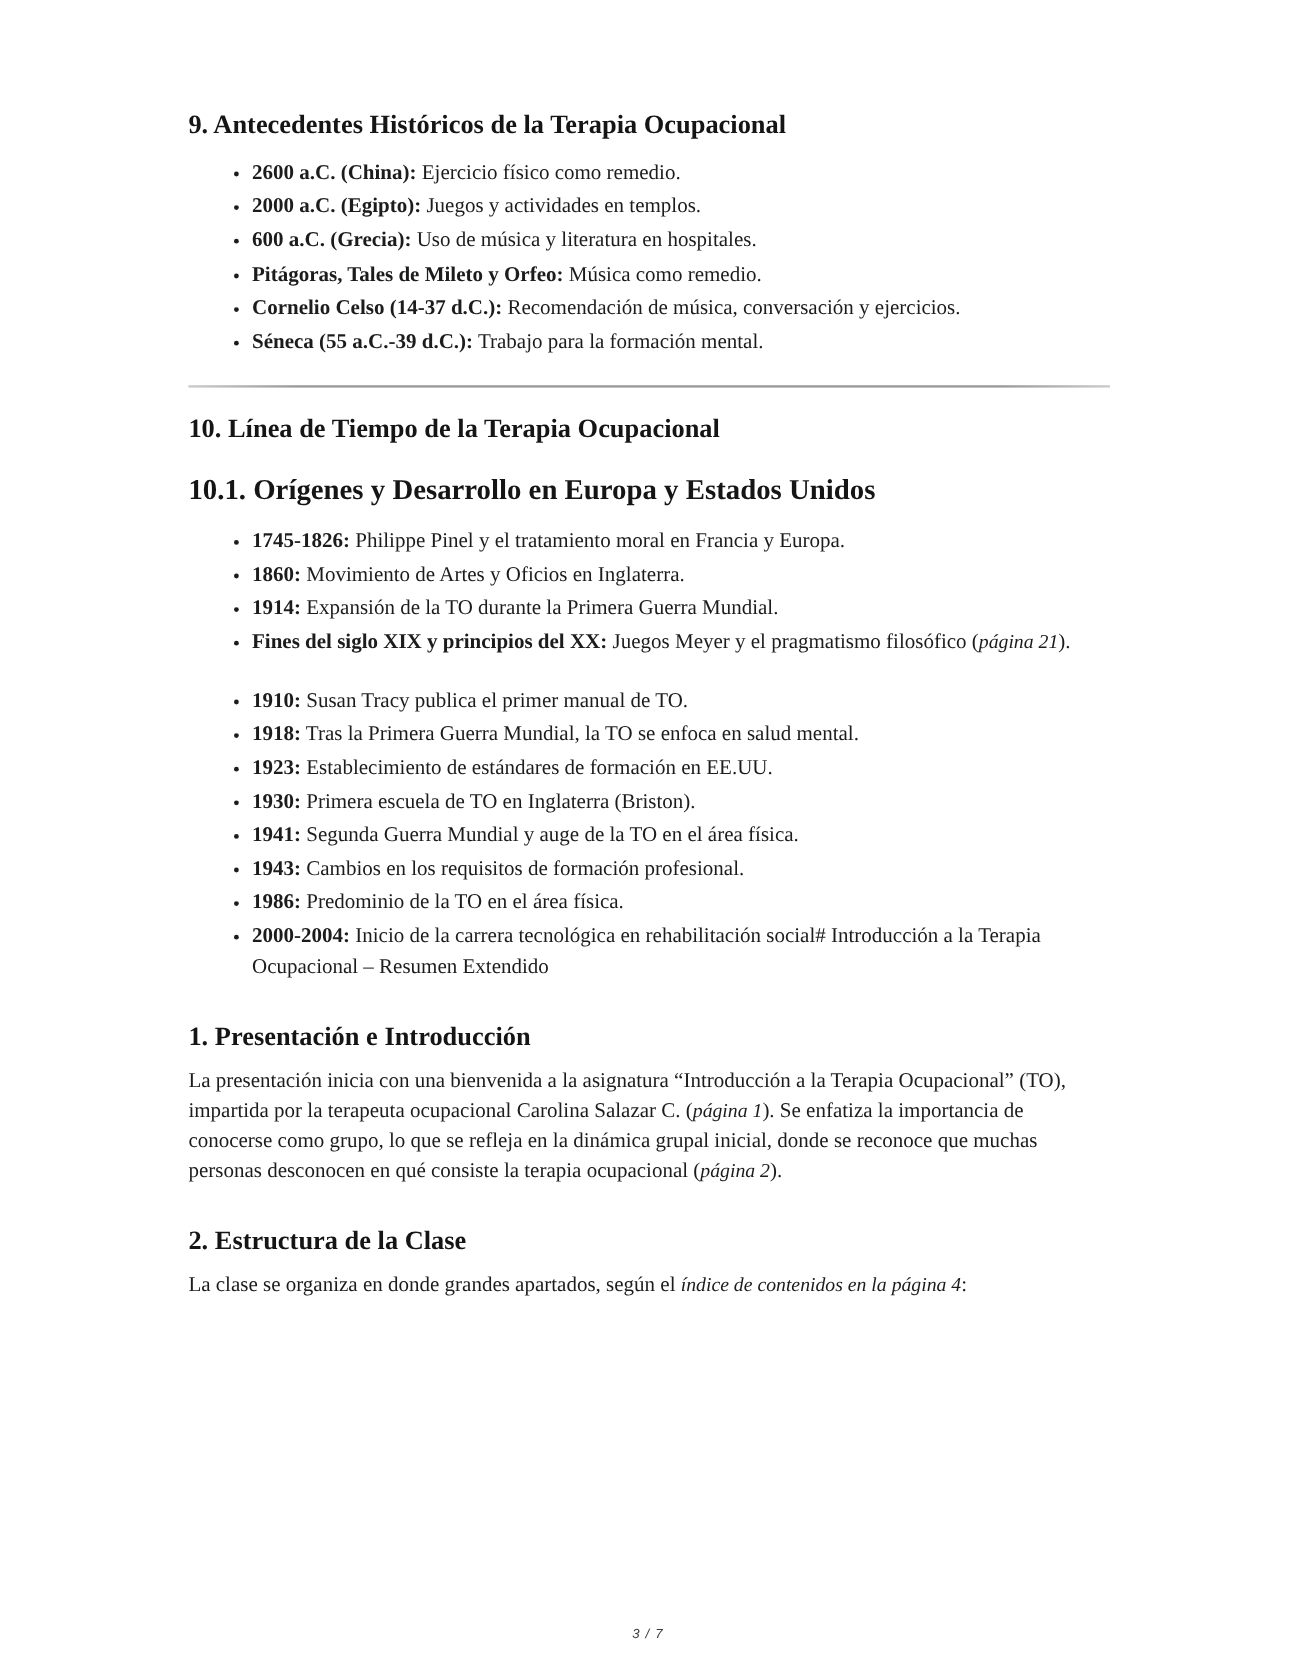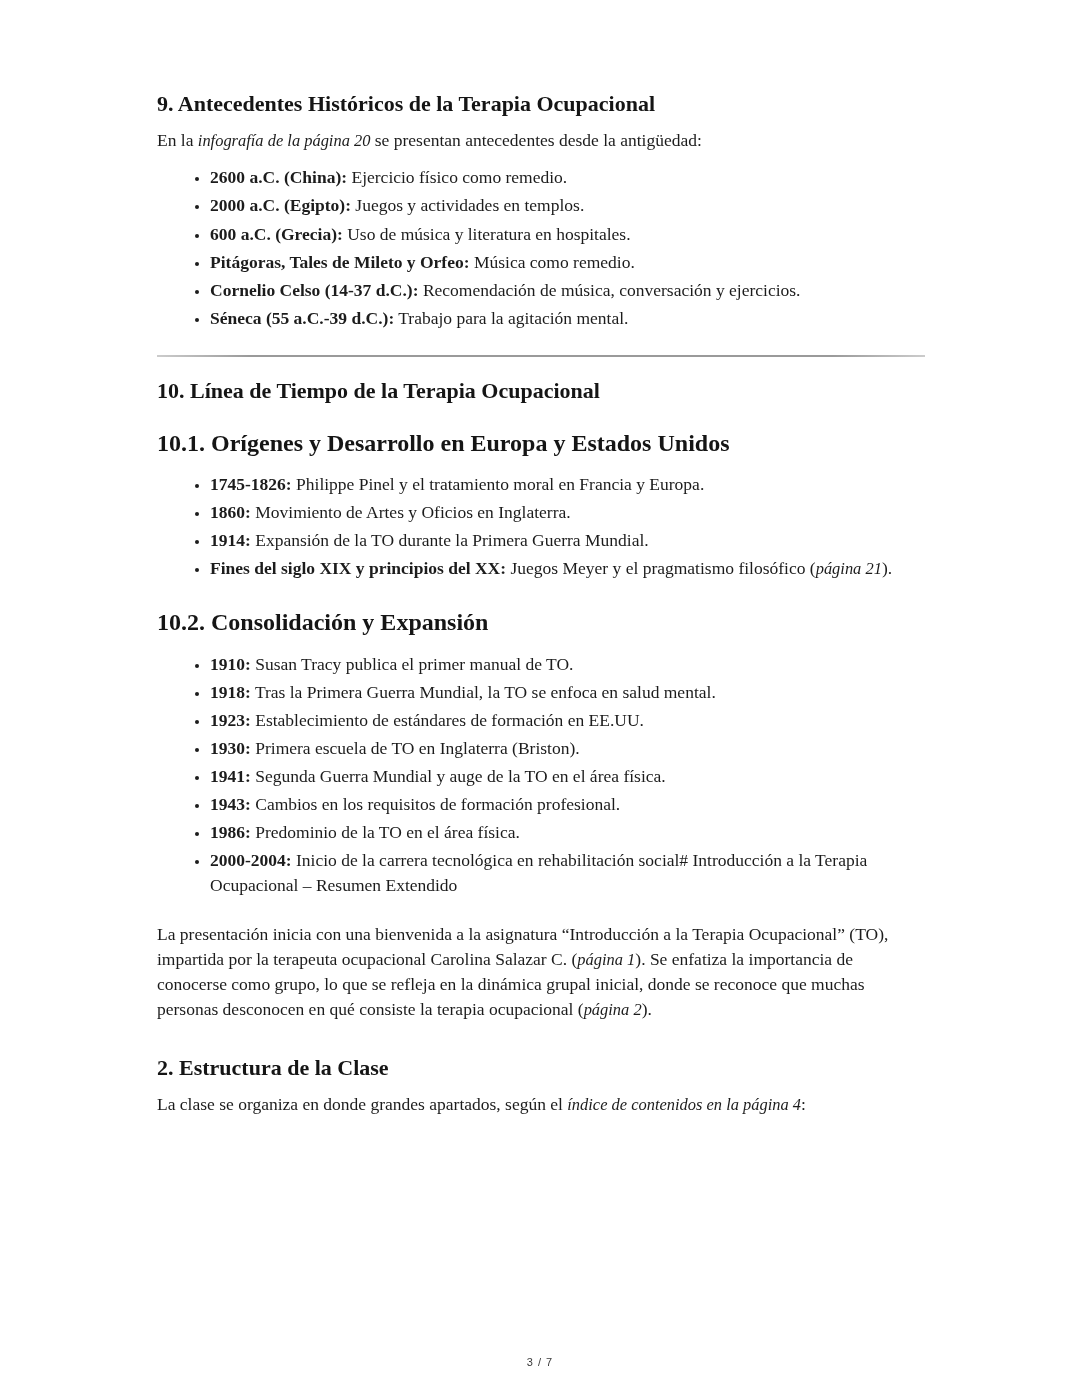--- a/index.html
+++ b/index.html
@@ -48,61 +48,61 @@
   .footer {
     position: absolute;
     bottom: 26px;
     left: 0;
     right: 0;
     text-align: center;
     font-family: "Liberation Sans", "DejaVu Sans", sans-serif;
     font-size: 11px;
     color: #3a3a3a;
     letter-spacing: 1px;
+    font-style: italic;
   }
 </style>
 </head>
 <body>
 
 <div class="page">
 
   <h2>9. Antecedentes Históricos de la Terapia Ocupacional</h2>
-  <p><span>En la </span><span class="i">infografía de la página 20</span><span> se presentan antecedentes desde la antigüedad:</span></p>
   <ul>
       <li><span class="b">2600 a.C. (China):</span><span> Ejercicio físico como remedio.</span></li>
       <li><span class="b">2000 a.C. (Egipto):</span><span> Juegos y actividades en templos.</span></li>
       <li><span class="b">600 a.C. (Grecia):</span><span> Uso de música y literatura en hospitales.</span></li>
       <li><span class="b">Pitágoras, Tales de Mileto y Orfeo:</span><span> Música como remedio.</span></li>
       <li><span class="b">Cornelio Celso (14-37 d.C.):</span><span> Recomendación de música, conversación y ejercicios.</span></li>
-      <li><span class="b">Séneca (55 a.C.-39 d.C.):</span><span> Trabajo para la agitación mental.</span></li>
+      <li><span class="b">Séneca (55 a.C.-39 d.C.):</span><span> Trabajo para la formación mental.</span></li>
     </ul>
 
   <hr class="divider">
 
   <h2>10. Línea de Tiempo de la Terapia Ocupacional</h2>
   <h3>10.1. Orígenes y Desarrollo en Europa y Estados Unidos</h3>
   <ul>
       <li><span class="b">1745-1826:</span><span> Philippe Pinel y el tratamiento moral en Francia y Europa.</span></li>
       <li><span class="b">1860:</span><span> Movimiento de Artes y Oficios en Inglaterra.</span></li>
       <li><span class="b">1914:</span><span> Expansión de la TO durante la Primera Guerra Mundial.</span></li>
       <li><span class="b">Fines del siglo XIX y principios del XX:</span><span> Juegos Meyer y el pragmatismo filosófico (</span><span class="i">página 21</span><span>).</span></li>
     </ul>
 
-  <h3>10.2. Consolidación y Expansión</h3>
   <ul>
       <li><span class="b">1910:</span><span> Susan Tracy publica el primer manual de TO.</span></li>
       <li><span class="b">1918:</span><span> Tras la Primera Guerra Mundial, la TO se enfoca en salud mental.</span></li>
       <li><span class="b">1923:</span><span> Establecimiento de estándares de formación en EE.UU.</span></li>
       <li><span class="b">1930:</span><span> Primera escuela de TO en Inglaterra (Briston).</span></li>
       <li><span class="b">1941:</span><span> Segunda Guerra Mundial y auge de la TO en el área física.</span></li>
       <li><span class="b">1943:</span><span> Cambios en los requisitos de formación profesional.</span></li>
       <li><span class="b">1986:</span><span> Predominio de la TO en el área física.</span></li>
       <li><span class="b">2000-2004:</span><span> Inicio de la carrera tecnológica en rehabilitación social# Introducción a la Terapia Ocupacional – Resumen Extendido</span></li>
     </ul>
 
+  <h2 class="sec-gap">1. Presentación e Introducción</h2>
   <p><span>La presentación inicia con una bienvenida a la asignatura “Introducción a la Terapia Ocupacional” (TO), impartida por la terapeuta ocupacional Carolina Salazar C. (</span><span class="i">página 1</span><span>). Se enfatiza la importancia de conocerse como grupo, lo que se refleja en la dinámica grupal inicial, donde se reconoce que muchas personas desconocen en qué consiste la terapia ocupacional (</span><span class="i">página 2</span><span>).</span></p>
 
   <h2 class="sec-gap">2. Estructura de la Clase</h2>
   <p><span>La clase se organiza en donde grandes apartados, según el </span><span class="i">índice de contenidos en la página 4</span><span>:</span></p>
 
   <div class="footer">3 / 7</div>
 
 </div>
 
 </body></html>

